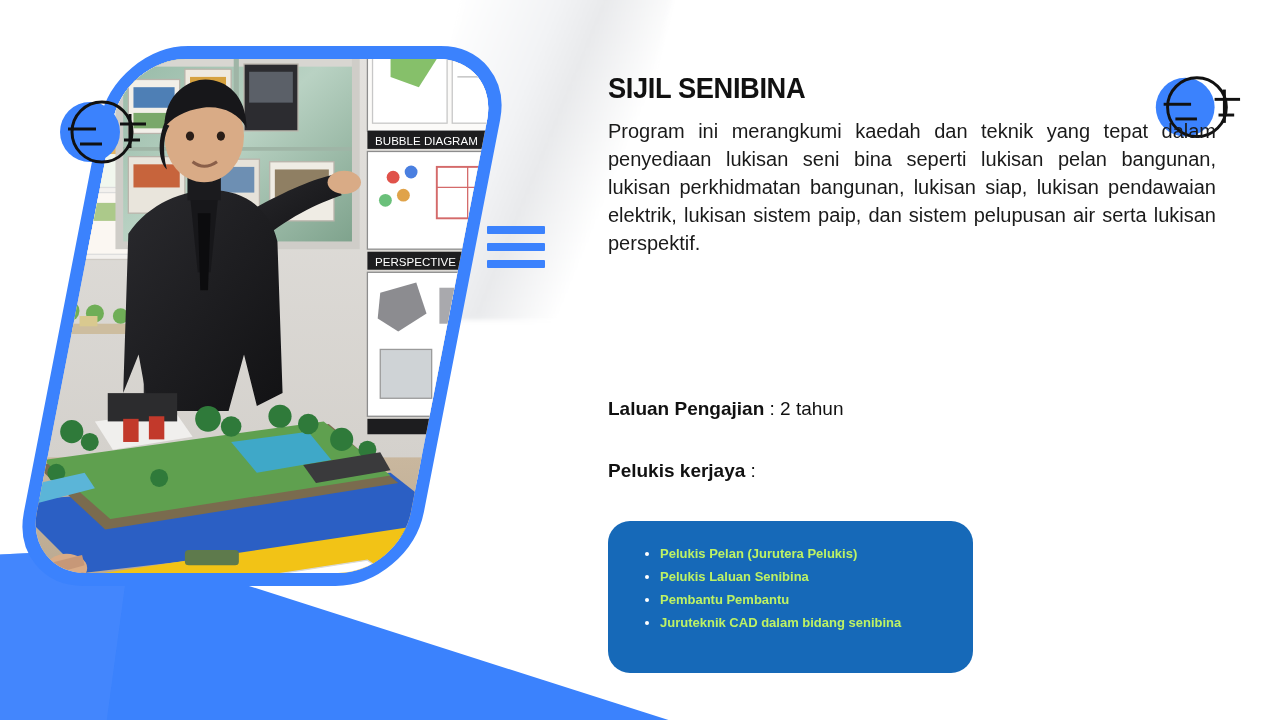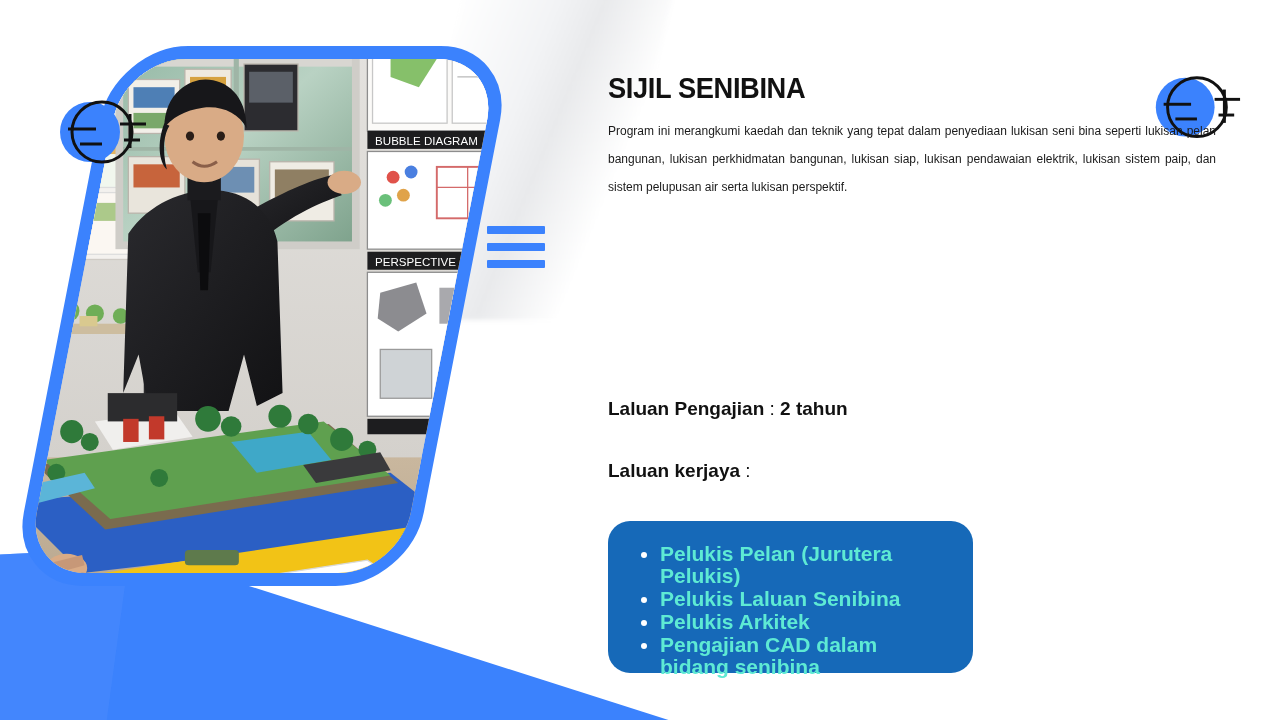--- a/index.html
+++ b/index.html
@@ -61,42 +61,42 @@
     font-family:"Liberation Sans", sans-serif;
     font-weight:bold;
     font-size:29px;
     letter-spacing:-0.4px;
     color:#111111;
     margin:0 0 12px 0;
     transform:scaleX(0.94);
     transform-origin:left center;
   }
   .para{
-    font-size:12px;
+    font-size:20px;
     line-height:28px;
     color:#1a1a1a;
     text-align:justify;
     margin:0;
     width:608px;
   }
   .meta{position:absolute;left:608px;top:398px;width:620px;}
   .meta-line{font-size:19px;color:#111;margin:0 0 40px 0;}
   .meta-line b{font-weight:bold;}
-  .meta-line .val{font-weight:bold;}
+  .meta-line .val{font-weight:normal;}
 
   
   .career-card{
     position:absolute;left:608px;top:521px;width:365px;height:152px;
     background:#1669b8;border-radius:22px;
     box-sizing:border-box;
     padding:22px 26px 18px 34px;
   }
   .career-card ul{margin:0;padding:0 0 0 18px;list-style:disc;}
   .career-card li{
-    color:#5eead4;font-size:21px;font-weight:bold;
+    color:#bef264;font-size:13px;font-weight:bold;
     line-height:22px;margin-bottom:1px;
   }
   .career-card li::marker{color:#ffffff;}
 </style>
 </head>
 <body>
 
 <div class="stage">
 
   <div class="bg-diagonal-gray"></div>
@@ -352,26 +352,26 @@
   <div class="content">
     <h1 class="title">SIJIL SENIBINA</h1>
     <p class="para">Program ini merangkumi kaedah dan teknik yang tepat dalam penyediaan lukisan seni bina seperti lukisan pelan bangunan, lukisan perkhidmatan bangunan, lukisan siap, lukisan pendawaian elektrik, lukisan sistem paip, dan sistem pelupusan air serta lukisan perspektif.</p>
   </div>
 
   <div class="meta">
     <p class="meta-line">
       <b>Laluan Pengajian</b><span> : </span><span class="val">2 tahun</span>
     </p>
     <p class="meta-line">
-      <b>Laluan kerjaya</b><span> :</span>
+      <b>Pelukis kerjaya</b><span> :</span>
     </p>
   </div>
 
   <div class="career-card">
     <ul>
       <li>Pelukis Pelan (Jurutera Pelukis)</li>
       <li>Pelukis Laluan Senibina</li>
-      <li>Pelukis Arkitek</li>
-      <li>Pengajian CAD dalam bidang senibina</li>
+      <li>Pembantu Pembantu</li>
+      <li>Juruteknik CAD dalam bidang senibina</li>
     </ul>
   </div>
 
 </div>
 
 </body></html>

